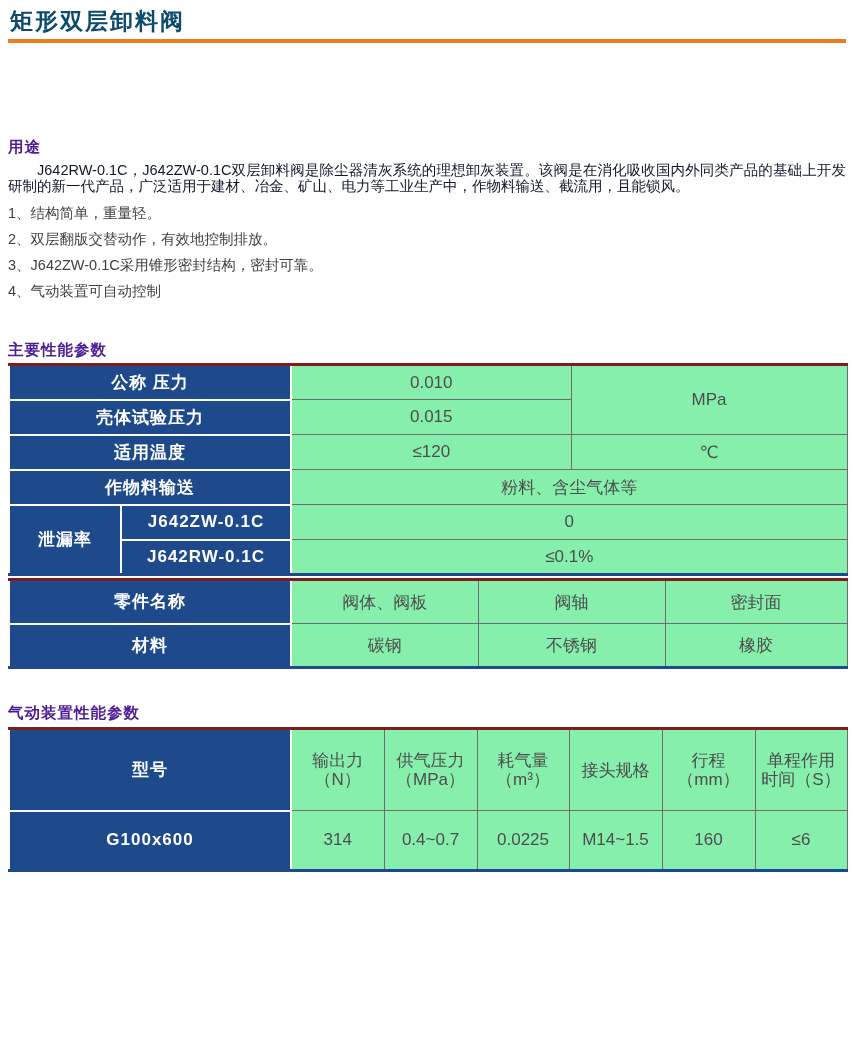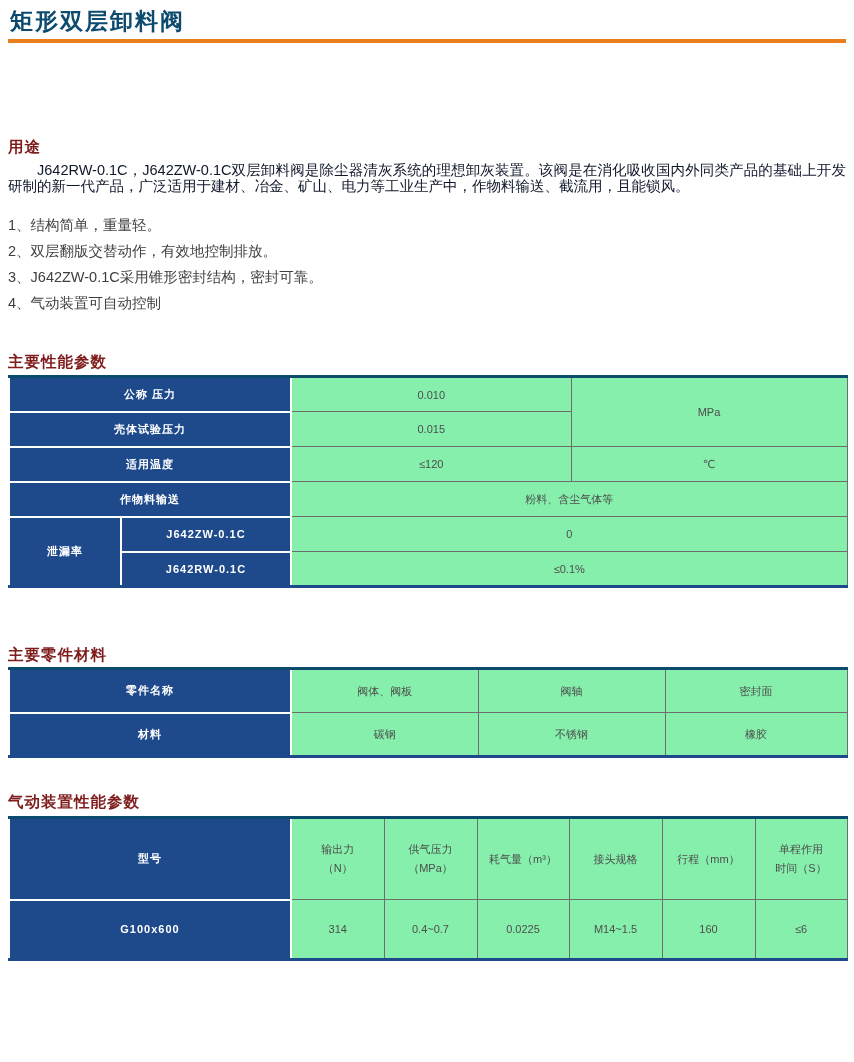--- a/index.html
+++ b/index.html
@@ -17,44 +17,44 @@
     font-size: 23px; font-weight: bold; color: #0c4a6e;
     letter-spacing: 2px; line-height: 29px;
   }
   .title-rule {
     margin: 3px 8px 0 8px; height: 4px;
     background: #E87E1C;
   }
 
   h2.sec {
     margin-left: 8px;
-    font-size: 15.5px; font-weight: bold; color: #7f1d1d;
+    font-size: 15.5px; font-weight: bold; color: #4c1d95;
     letter-spacing: 1px; line-height: 20px;
   }
   .sec-usage     { margin-top: 94px; }
   .sec-features  { margin-top: 40px; }
   .sec-perf      { margin-top: 36px; }
   .sec-materials { margin-top: 57px; }
   .sec-pneumatic { margin-top: 34px; }
 
   .usage-text {
     margin: 5px 8px 0 8px;
     font-size: 14.5px; line-height: 16px;
     text-indent: 2em; text-align: justify; color: #0f172a;
   }
 
-  .feature-list { margin: 18px 8px 0 8px; list-style: none; }
+  .feature-list { margin: 6px 8px 0 8px; list-style: none; }
   .feature-list li { font-size: 14.5px; line-height: 26px; color: #3f3f3f; }
 
   table.tbl {
     margin-left: 8px; width: 838px;
     border-collapse: collapse; table-layout: fixed;
-    border-top: 3px solid #0c4a6e;
+    border-top: 3px solid #7f1d1d;
     border-bottom: 3px solid #1E4A8C;
-    font-size: 11px;
+    font-size: 17px;
   }
   table.tbl td { text-align: center; vertical-align: middle; }
   td.b {
     background: #1E4A8C; color: #ffffff; font-weight: bold;
     border: 2px solid #ffffff; letter-spacing: 1px;
   }
   td.w {
     background: #86efac; color: #4d4d4d;
     border: 1.5px solid #6e6e6e;
   }
@@ -116,21 +116,20 @@
       <td class="b">J642ZW-0.1C</td>
       <td class="w" colspan="2">0</td>
     </tr>
     <tr>
       <td class="b">J642RW-0.1C</td>
       <td class="w" colspan="2">≤0.1%</td>
     </tr>
   </tbody>
     </table>
 
-  <h2 class="sec sec-materials">主要零件材料</h2>
   <table class="tbl t-materials">
     <colgroup>
         <col style="width:282px">
         <col style="width:187px">
         <col style="width:187px">
         <col style="width:182px">
       </colgroup>
     <tbody>
         <tr>
       <td class="b">零件名称</td>

